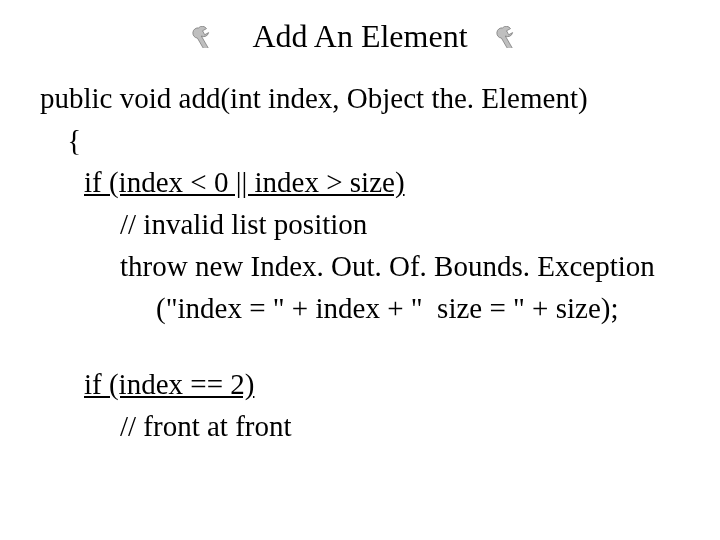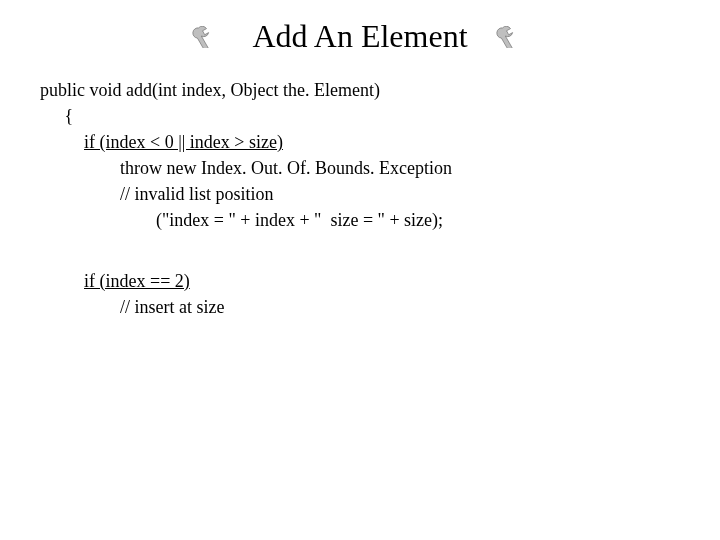--- a/index.html
+++ b/index.html
@@ -29,21 +29,21 @@
     font-size: 32px;
     font-weight: normal;
     white-space: nowrap;
   }
   .wrench {
     width: 32px;
     height: 22px;
     flex: 0 0 auto;
   }
   .code {
-    font-size: 18px;
+    font-size: 29px;
     line-height: 1.45;
   }
   .line { white-space: pre; }
   .i0 { padding-left: 0px; }
   .i1 { padding-left: 20px; }
   .i2 { padding-left: 44px; text-decoration: underline; }
   .i3 { padding-left: 80px; }
   .i4 { padding-left: 116px; }
   .blank { height: 34px; }
 </style>
@@ -63,21 +63,21 @@
       <g transform="rotate(35 32 22)">
         <path d="M6 18 a10 10 0 0 1 14 -8 l-4 8 l8 4 l4 -8 a10 10 0 0 1 -8 14 l30 14 a5 5 0 1 1 -4 8 l-30 -14 a10 10 0 0 1 -10 -18 z" fill="#bfbfbf" stroke="#555" stroke-width="1"></path>
       </g>
     </svg>
   </div>
 
   <div class="code">
     <div class="line i0">public void add(int index, Object the. Element)</div>
     <div class="line i1"> {</div>
     <div class="line i2">if (index &lt; 0 || index &gt; size)</div>
+    <div class="line i3">// invalid list position</div>
     <div class="line i3">throw new Index. Out. Of. Bounds. Exception</div>
-    <div class="line i3">// invalid list position</div>
     <div class="line i4">("index = " + index + "  size = " + size);</div>
     <div class="blank"></div>
     <div class="line i2">if (index == 2)</div>
-    <div class="line i3">// insert at size</div>
+    <div class="line i3">// front at front</div>
   </div>
 
 </div>
 
 </body></html>

